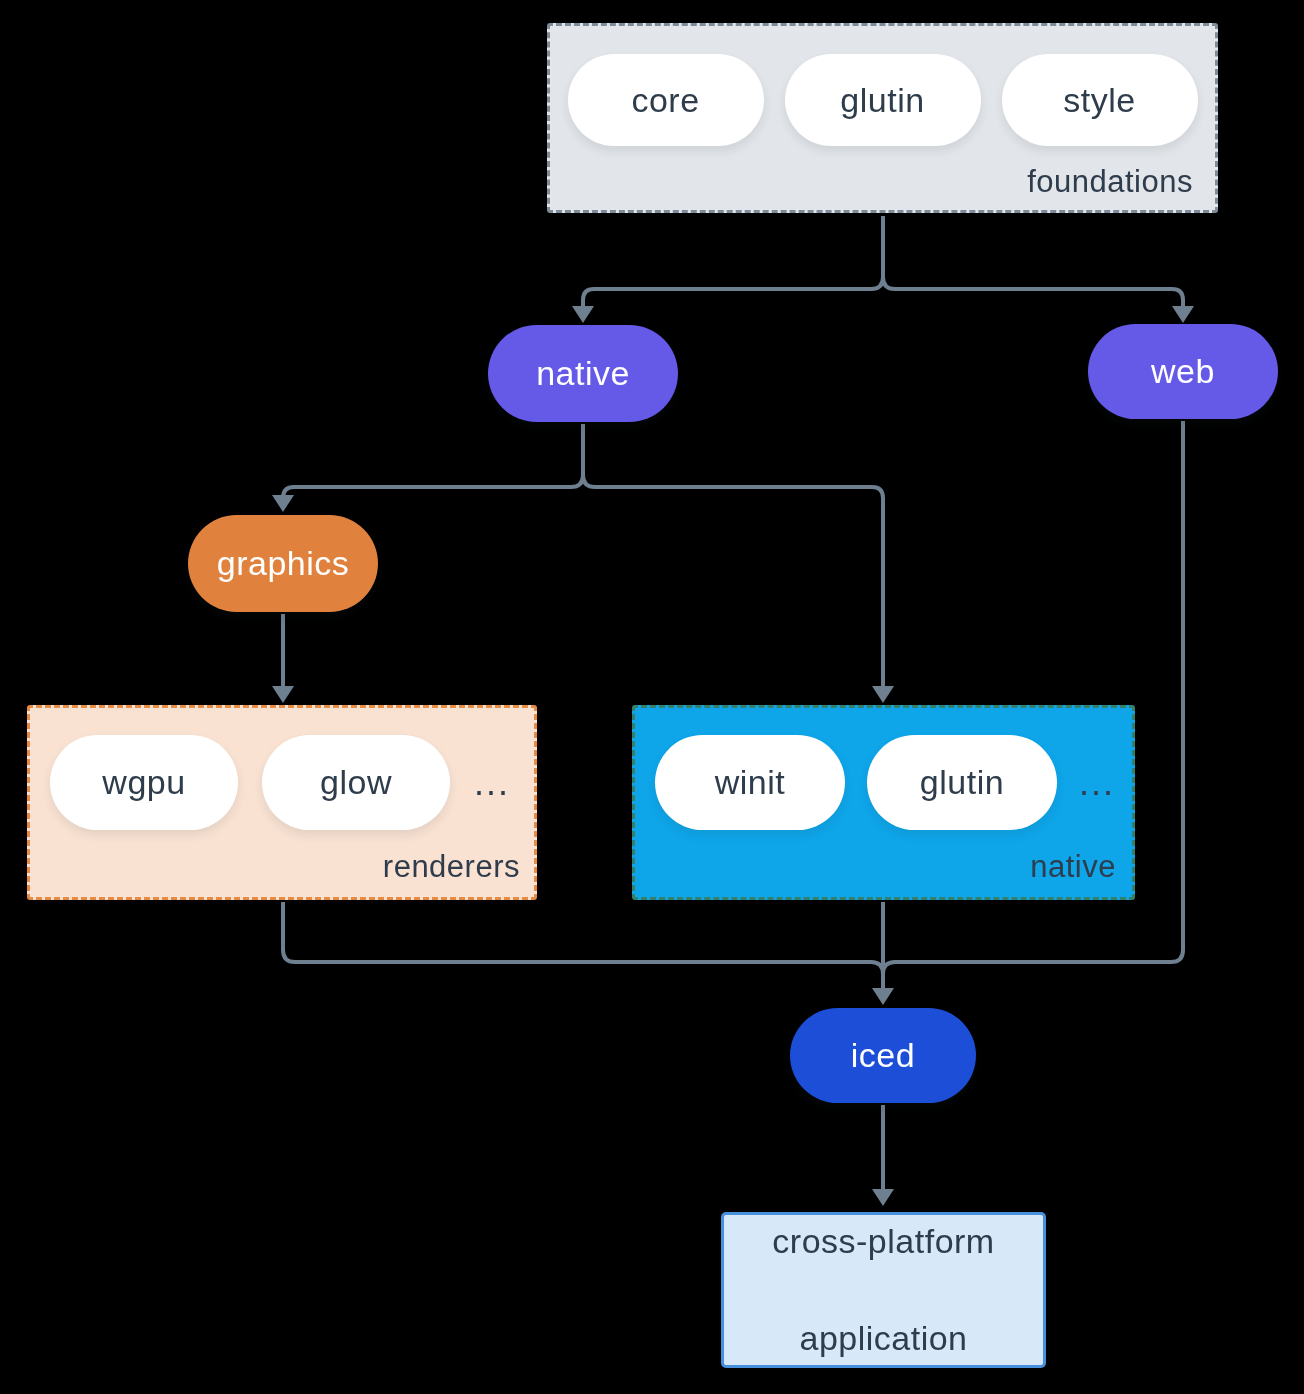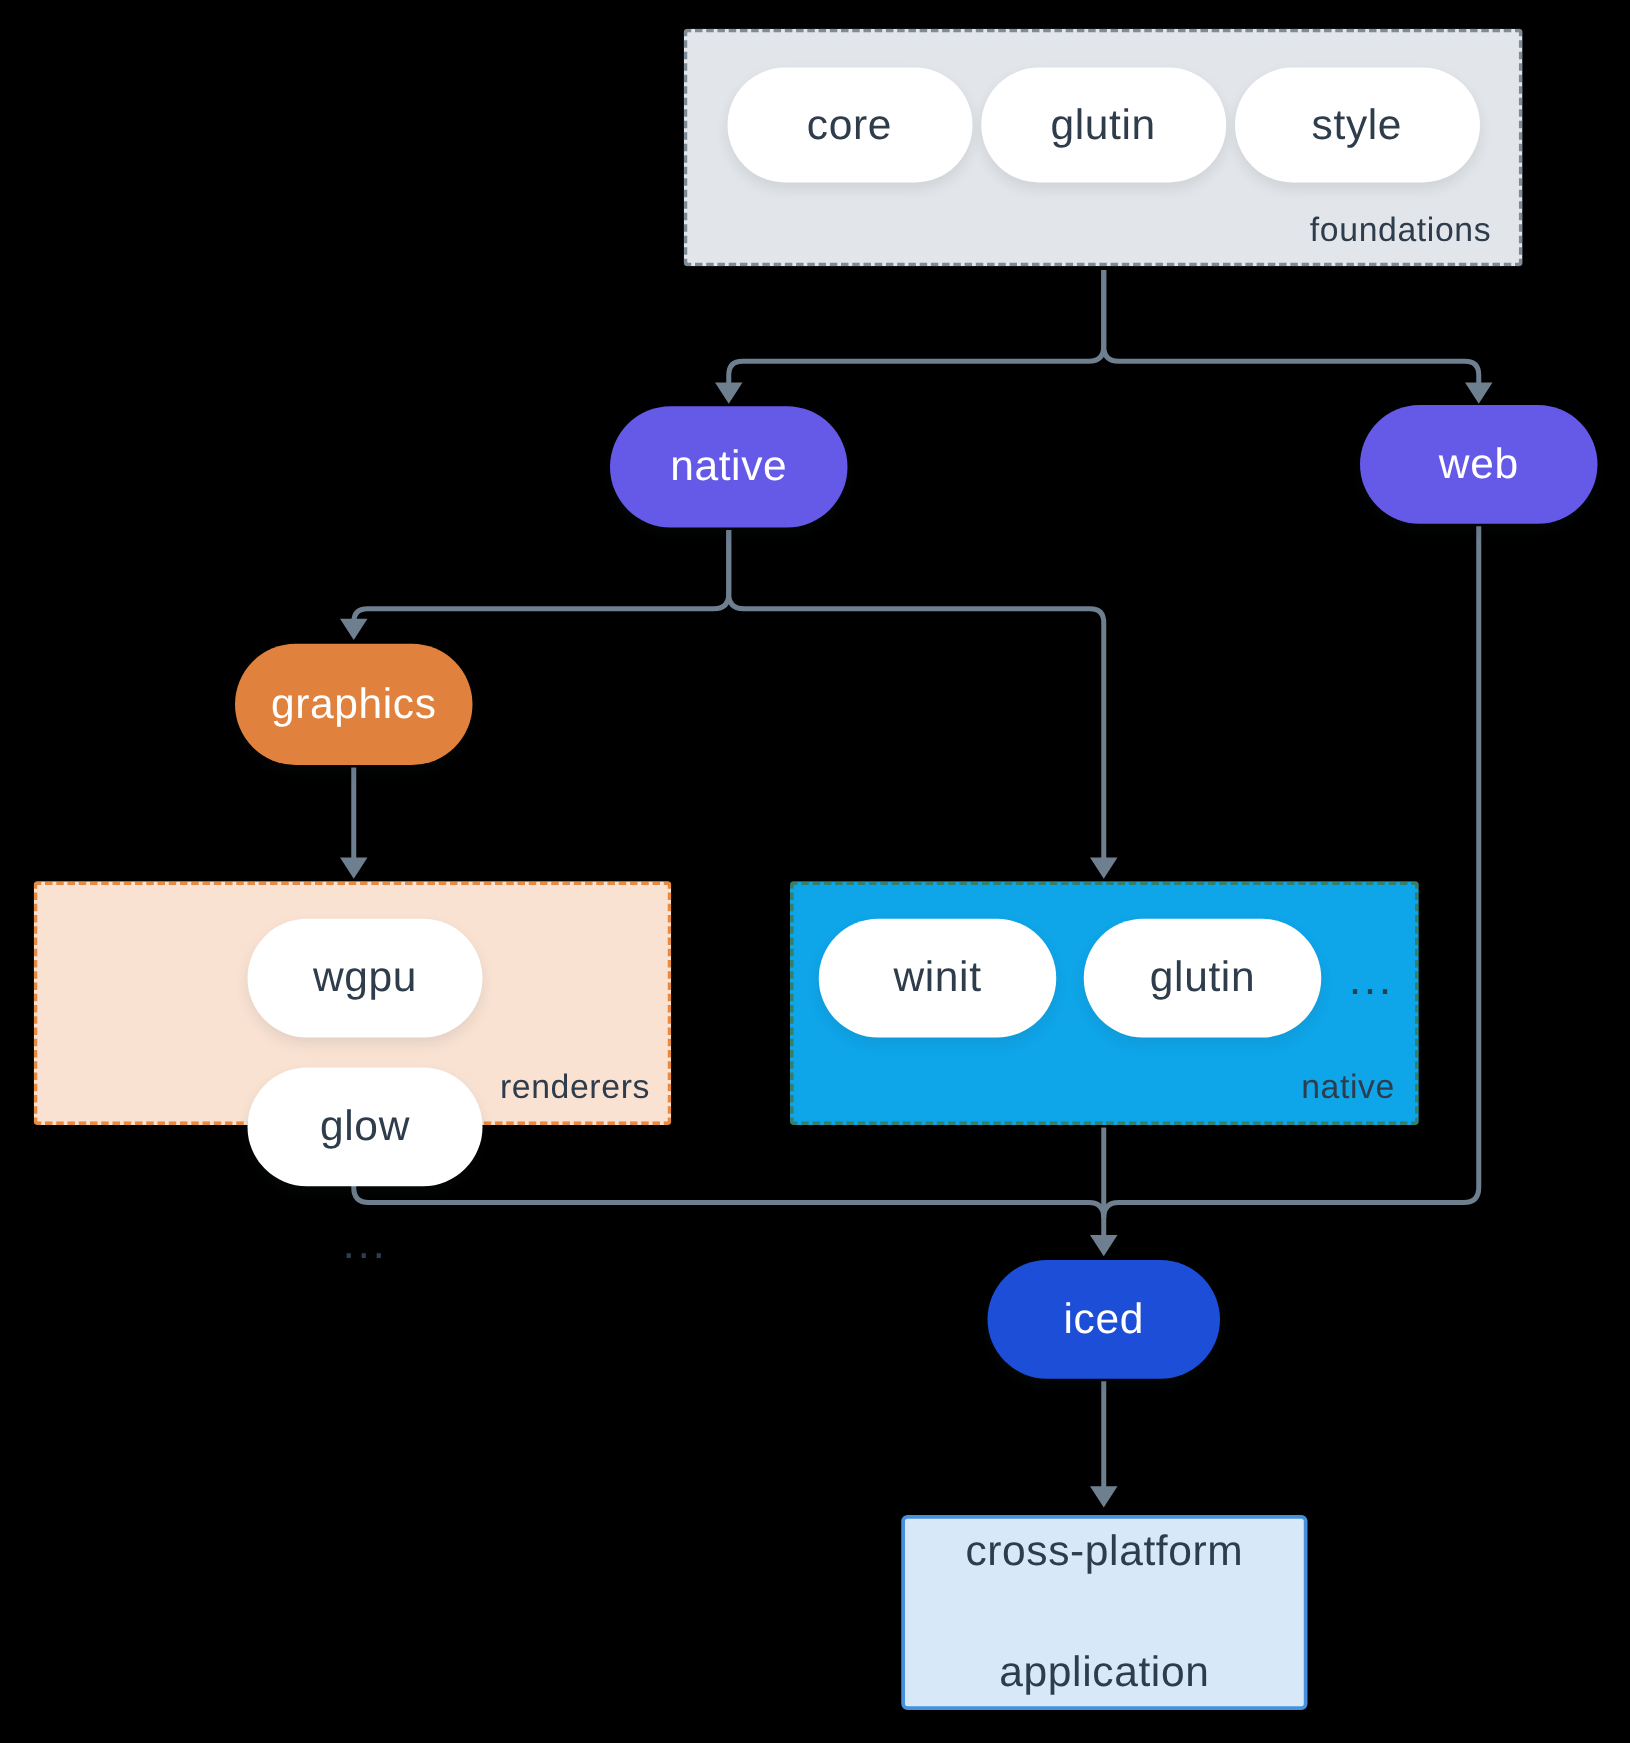--- a/index.html
+++ b/index.html
@@ -11,31 +11,31 @@
   .group{position:absolute;box-sizing:border-box;border-radius:3px;}
   .group .row{display:flex;align-items:center;}
   .pill{
     display:flex;align-items:center;justify-content:center;
     border-radius:60px;font-size:34px;letter-spacing:0.5px;
     box-shadow:0 5px 10px rgba(40,55,70,0.10);
   }
   .pill.light{background:#fff;color:#2e3c4b;}
   .pill.dark{color:#fff;}
   .group-label{
-    position:absolute;font-size:27px;color:#2e3c4b;letter-spacing:0.5px;
+    position:absolute;font-size:31px;color:#2e3c4b;letter-spacing:0.5px;
   }
   .ellipsis{font-size:36px;color:#2e3c4b;letter-spacing:2px;}
   
   .g-foundations{left:547px;top:23px;width:671px;height:190px;background:#e2e5e9;border:3px dashed #7e8c9a;}
-  .g-foundations .row{margin-top:28px;justify-content:center;gap:7px;}
+  .g-foundations .row{margin-top:28px;justify-content:center;gap:21px;}
   .g-foundations .pill{width:196px;height:92px;}
   .g-foundations .group-label{right:22px;bottom:10px;}
   
   .g-renderers{left:27px;top:705px;width:510px;height:195px;background:#f9e2d2;border:3px dashed #e78a42;}
-  .g-renderers .row{margin-top:27px;margin-left:20px;gap:24px;flex-direction:column;}
+  .g-renderers .row{margin-top:27px;margin-left:20px;gap:24px;}
   .g-renderers .pill{width:188px;height:95px;}
   .g-renderers .group-label{right:14px;bottom:12px;}
   
   .g-shells{left:632px;top:705px;width:503px;height:195px;background:#cfe0d9;border:3px dashed #35806b;}
   .g-shells .row{margin-top:27px;margin-left:20px;gap:22px;}
   .g-shells .pill{width:190px;height:95px;}
   .g-shells .group-label{right:16px;bottom:12px;}
   
   .node{position:absolute;}
   .n-native{left:488px;top:325px;width:190px;height:97px;}

